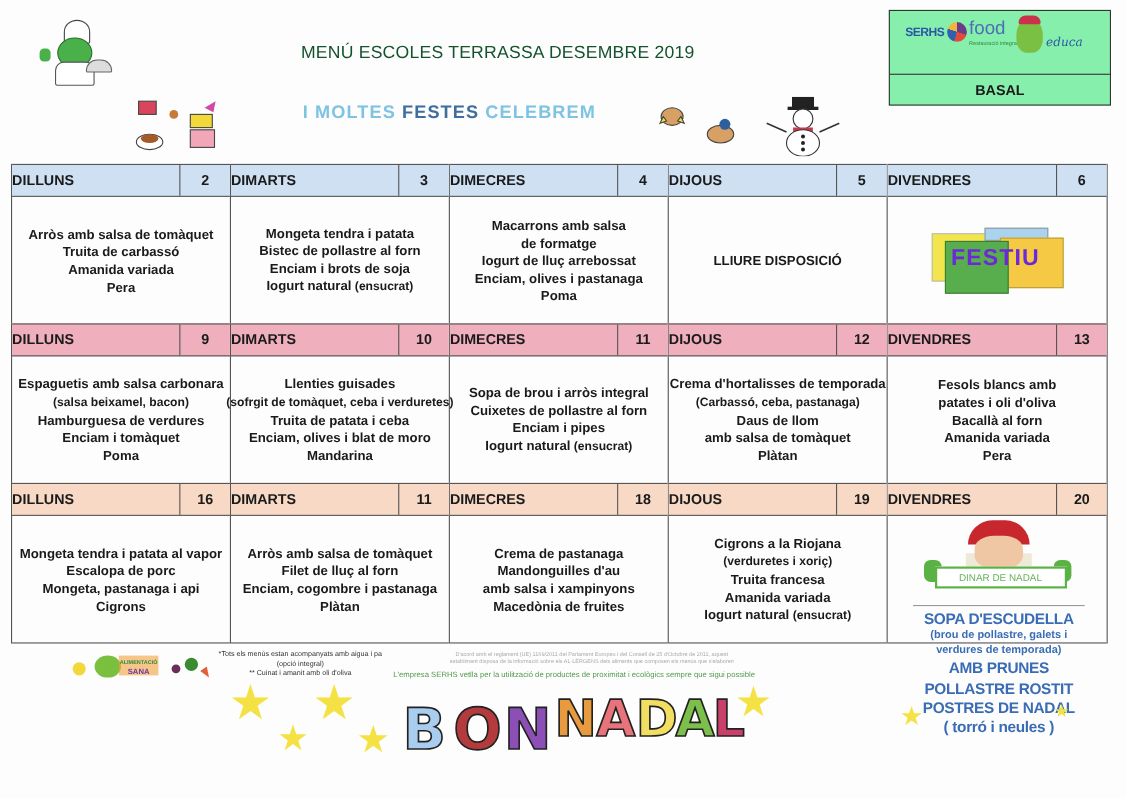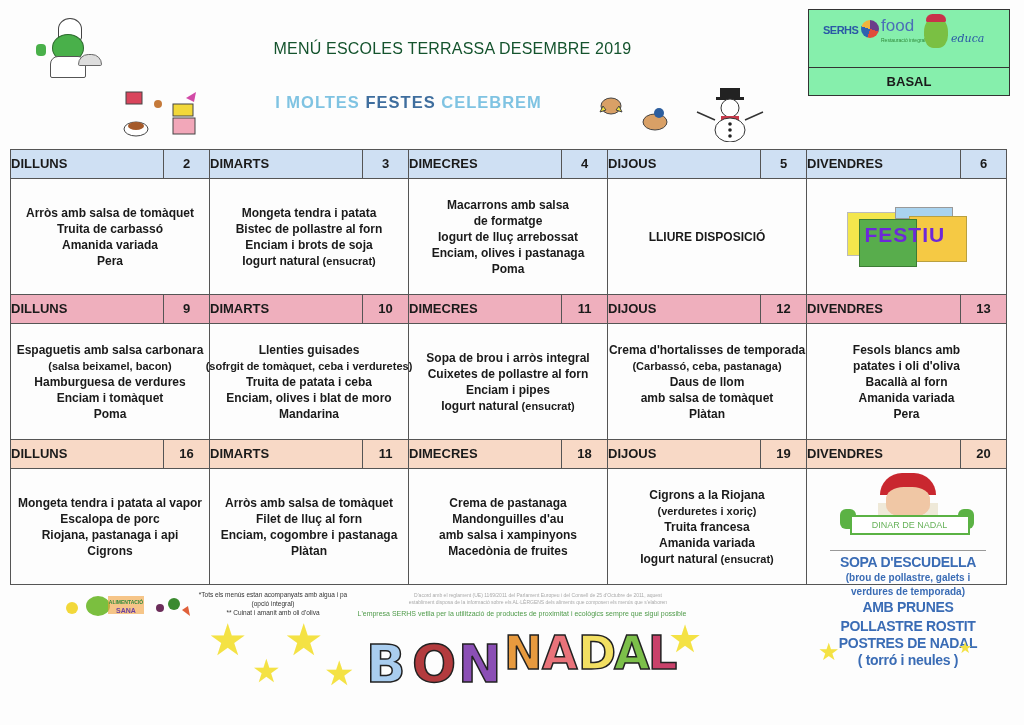--- a/index.html
+++ b/index.html
@@ -278,21 +278,21 @@
     </div>
     <div class="week w3">
       <div class="day">
         <div class="dhead">
           <span class="name">DILLUNS</span>
           <span class="num">16</span>
         </div>
         <div class="dbody">
           <div class="line"><span>Mongeta tendra i patata al vapor</span></div>
           <div class="line"><span>Escalopa de porc</span></div>
-          <div class="line"><span>Riojana, pastanaga i api</span></div>
+          <div class="line"><span>Mongeta, pastanaga i api</span></div>
           <div class="line"><span>Cigrons</span></div>
         </div>
       </div>
       <div class="day">
         <div class="dhead">
           <span class="name">DIMARTS</span>
           <span class="num">11</span>
         </div>
         <div class="dbody">
           <div class="line"><span>Arròs amb salsa de tomàquet</span></div>

